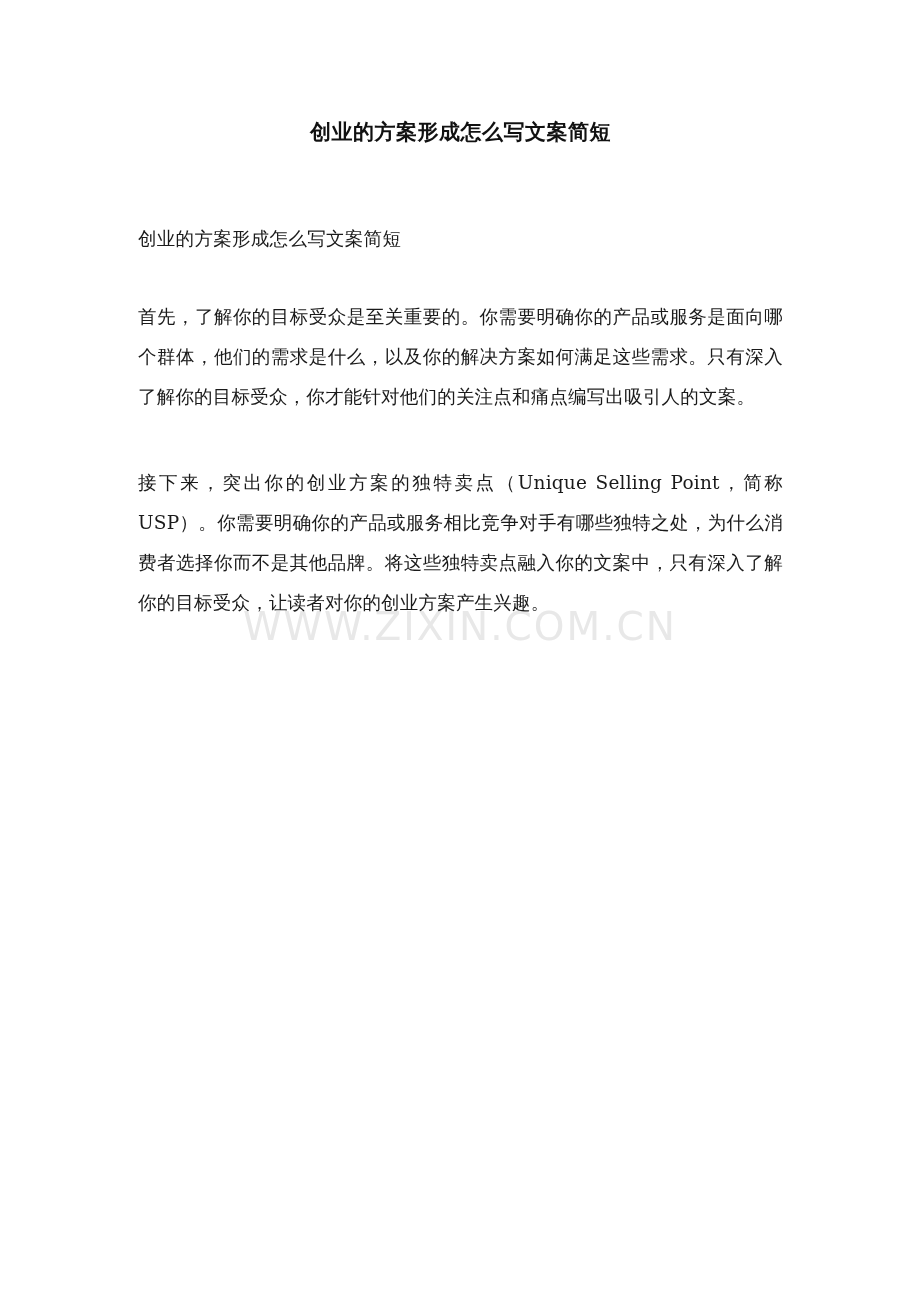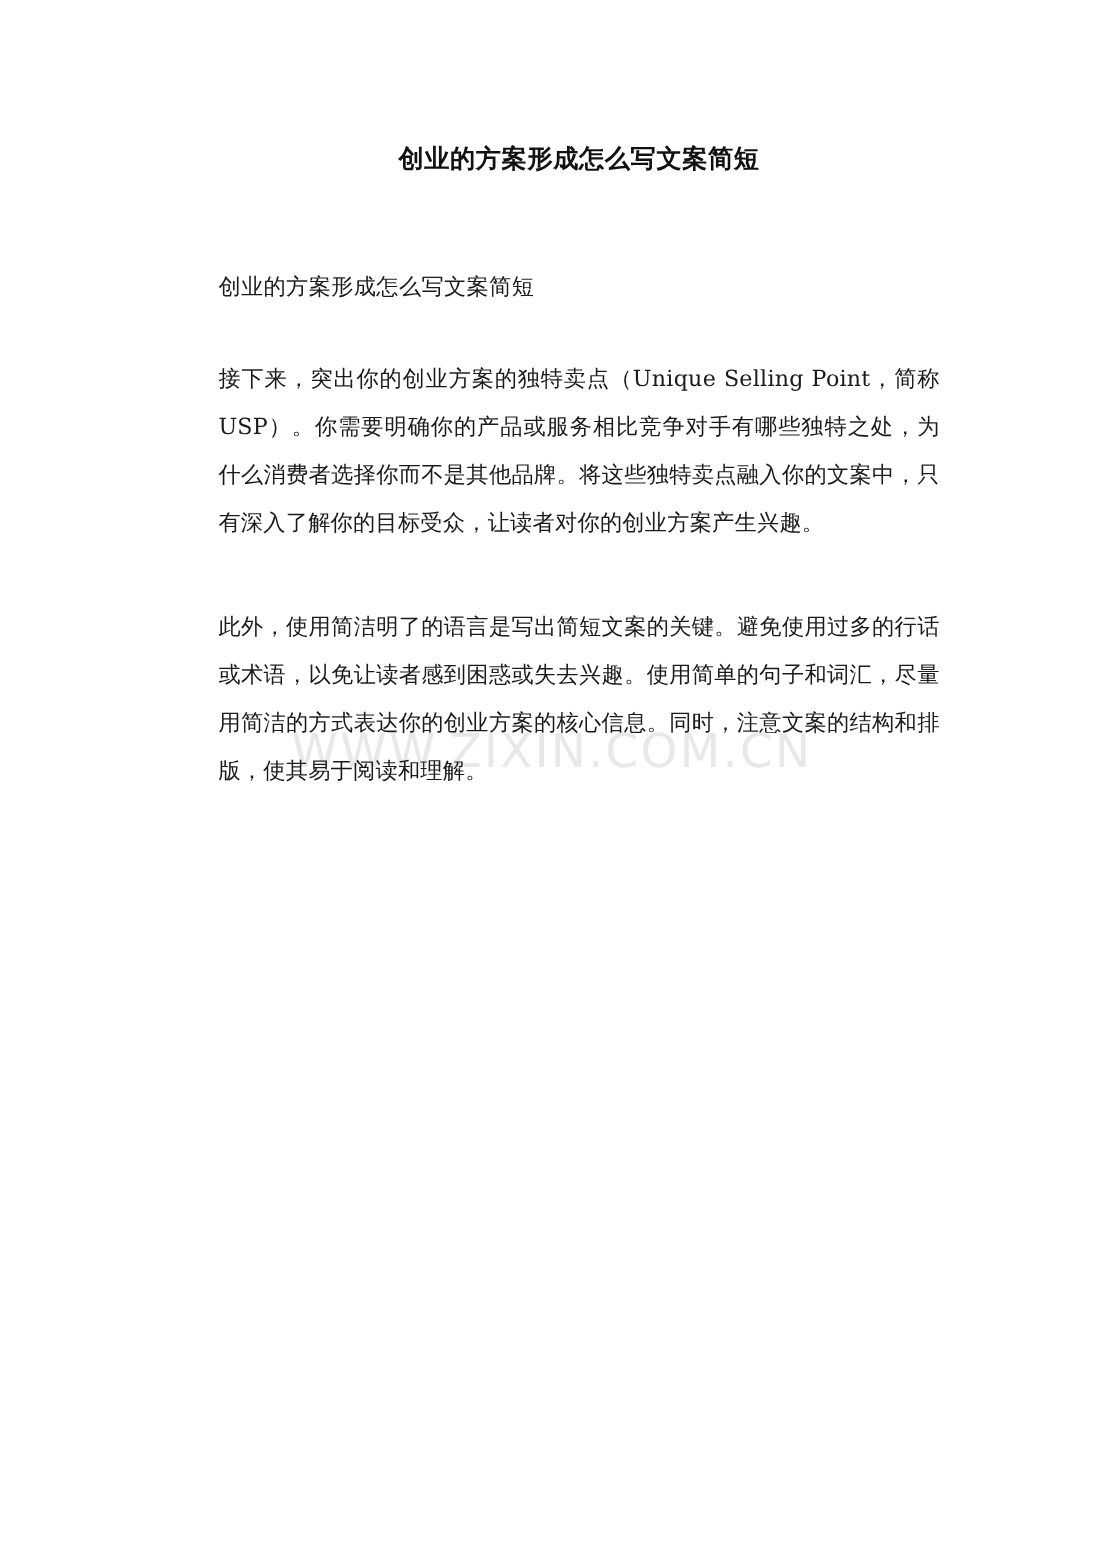--- a/index.html
+++ b/index.html
@@ -62,32 +62,32 @@
     font-family: "DejaVu Sans", "Liberation Sans", sans-serif;
     font-size: 39px;
     letter-spacing: 2px;
     color: #e8e8e8;
     font-weight: normal;
     pointer-events: none;
     user-select: none;
     z-index: 0;
   }
   .content { position: relative; z-index: 1; }
-  .content > * { position: relative; z-index: 1; background: transparent; margin-left: 44px; }
+  .content > * { position: relative; z-index: 1; background: transparent; }
 </style>
 </head>
 <body>
 
 <div class="page">
 
   <div class="watermark">WWW.ZIXIN.COM.CN</div>
 
   <div class="content">
 
     <h1 class="doc-title">创业的方案形成怎么写文案简短</h1>
 
     <p class="subtitle">创业的方案形成怎么写文案简短</p>
 
+    <p class="para">首先，了解你的目标受众是至关重要的。你需要明确你的产品或服务是面向哪个群体，他们的需求是什么，以及你的解决方案如何满足这些需求。只有深入了解你的目标受众，你才能针对他们的关注点和痛点编写出吸引人的文案。</p>
     <p class="para">接下来，突出你的创业方案的独特卖点（Unique Selling Point，简称USP）。你需要明确你的产品或服务相比竞争对手有哪些独特之处，为什么消费者选择你而不是其他品牌。将这些独特卖点融入你的文案中，只有深入了解你的目标受众，让读者对你的创业方案产生兴趣。</p>
-    <p class="para">此外，使用简洁明了的语言是写出简短文案的关键。避免使用过多的行话或术语，以免让读者感到困惑或失去兴趣。使用简单的句子和词汇，尽量用简洁的方式表达你的创业方案的核心信息。同时，注意文案的结构和排版，使其易于阅读和理解。</p>
 
   </div>
 </div>
 
 </body></html>

